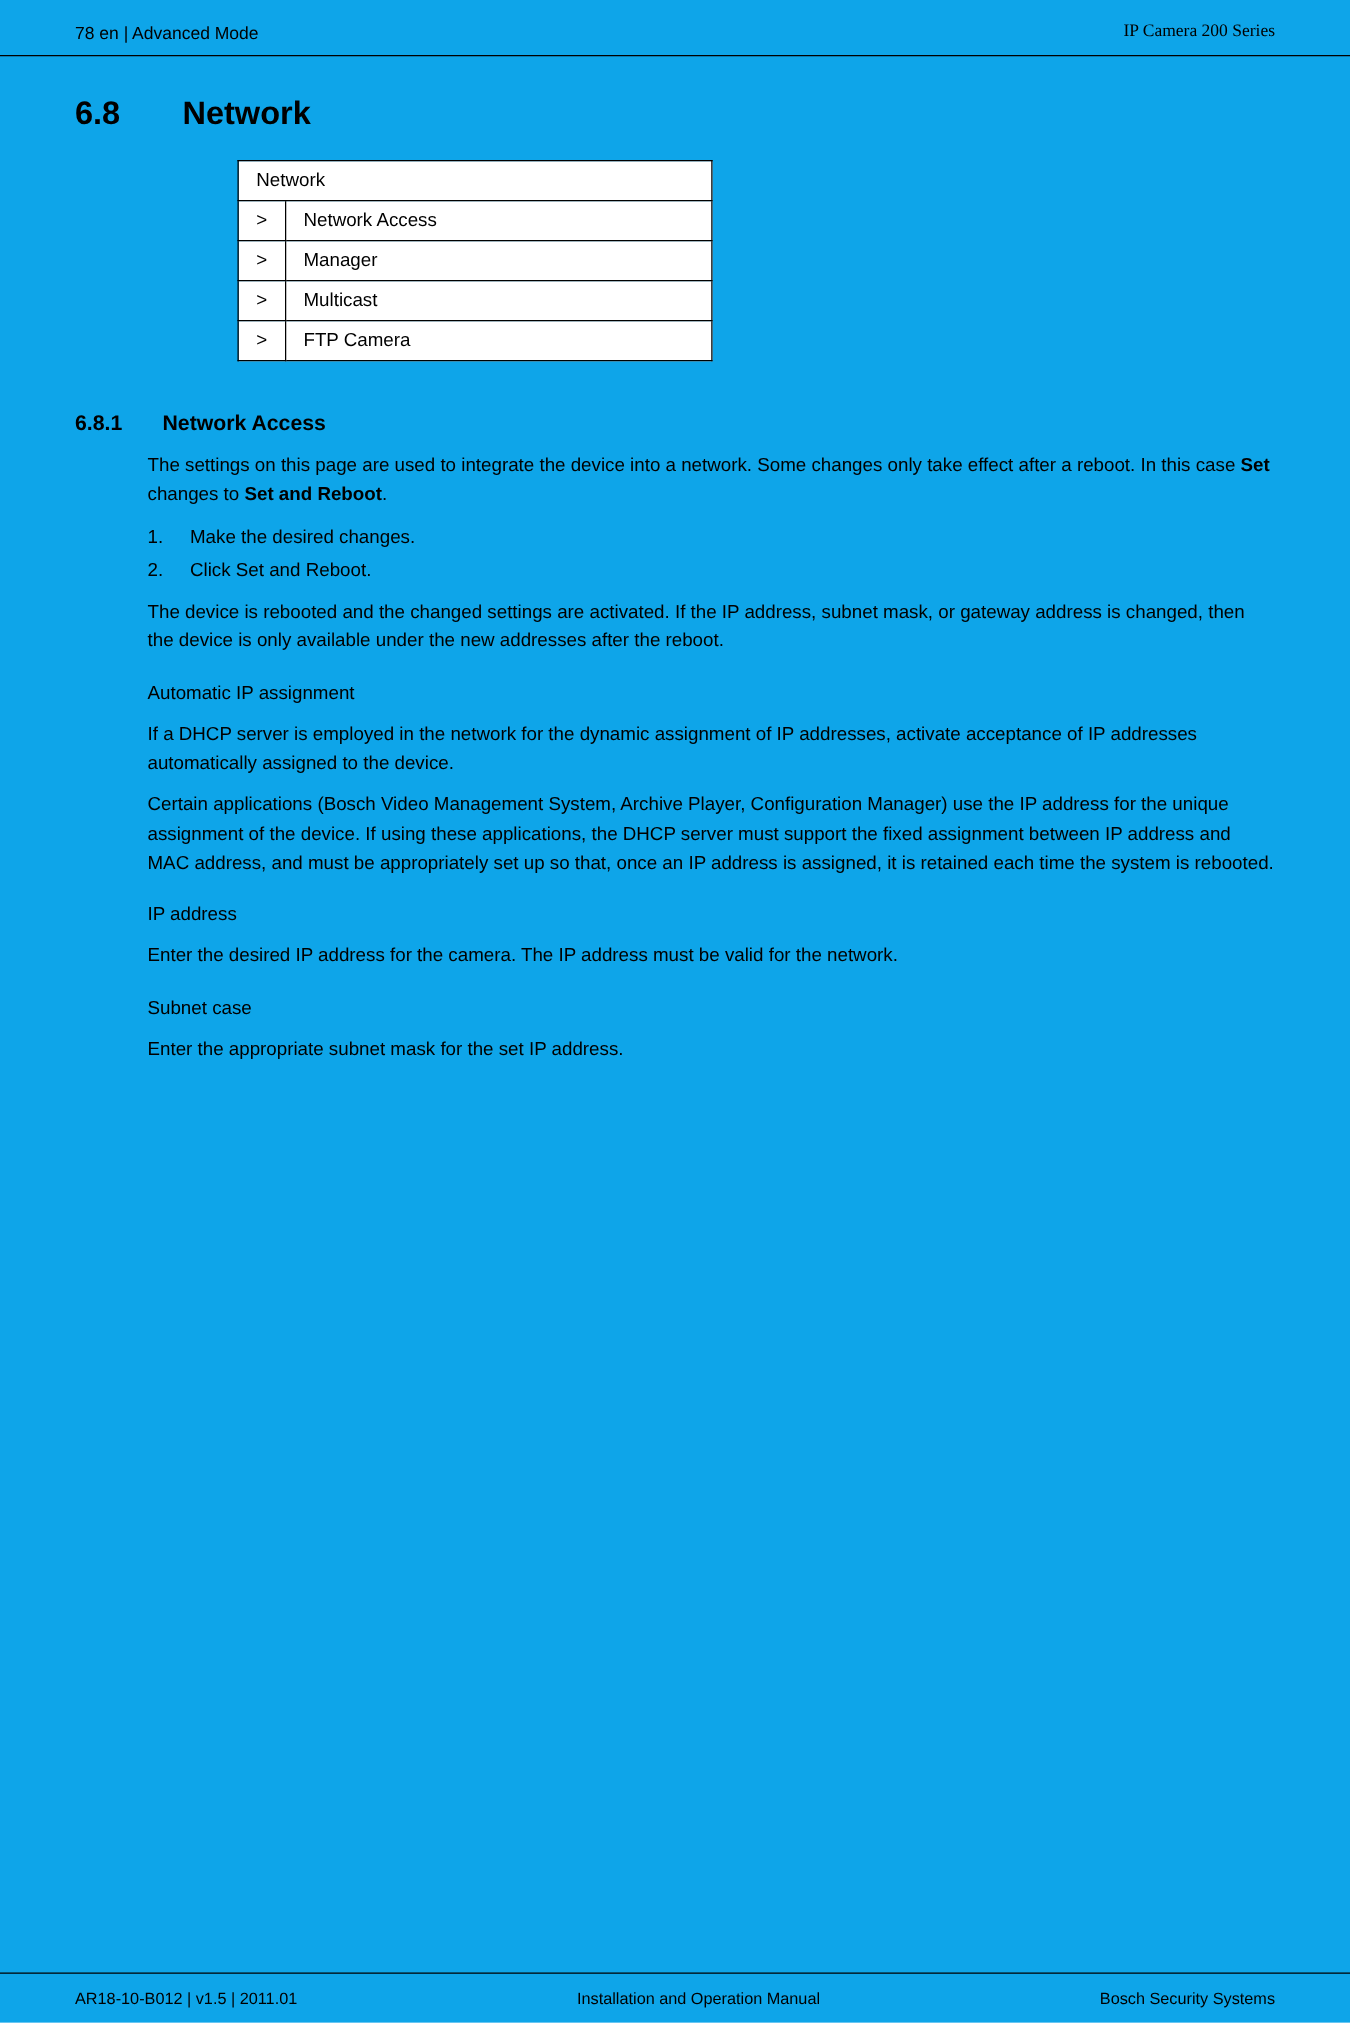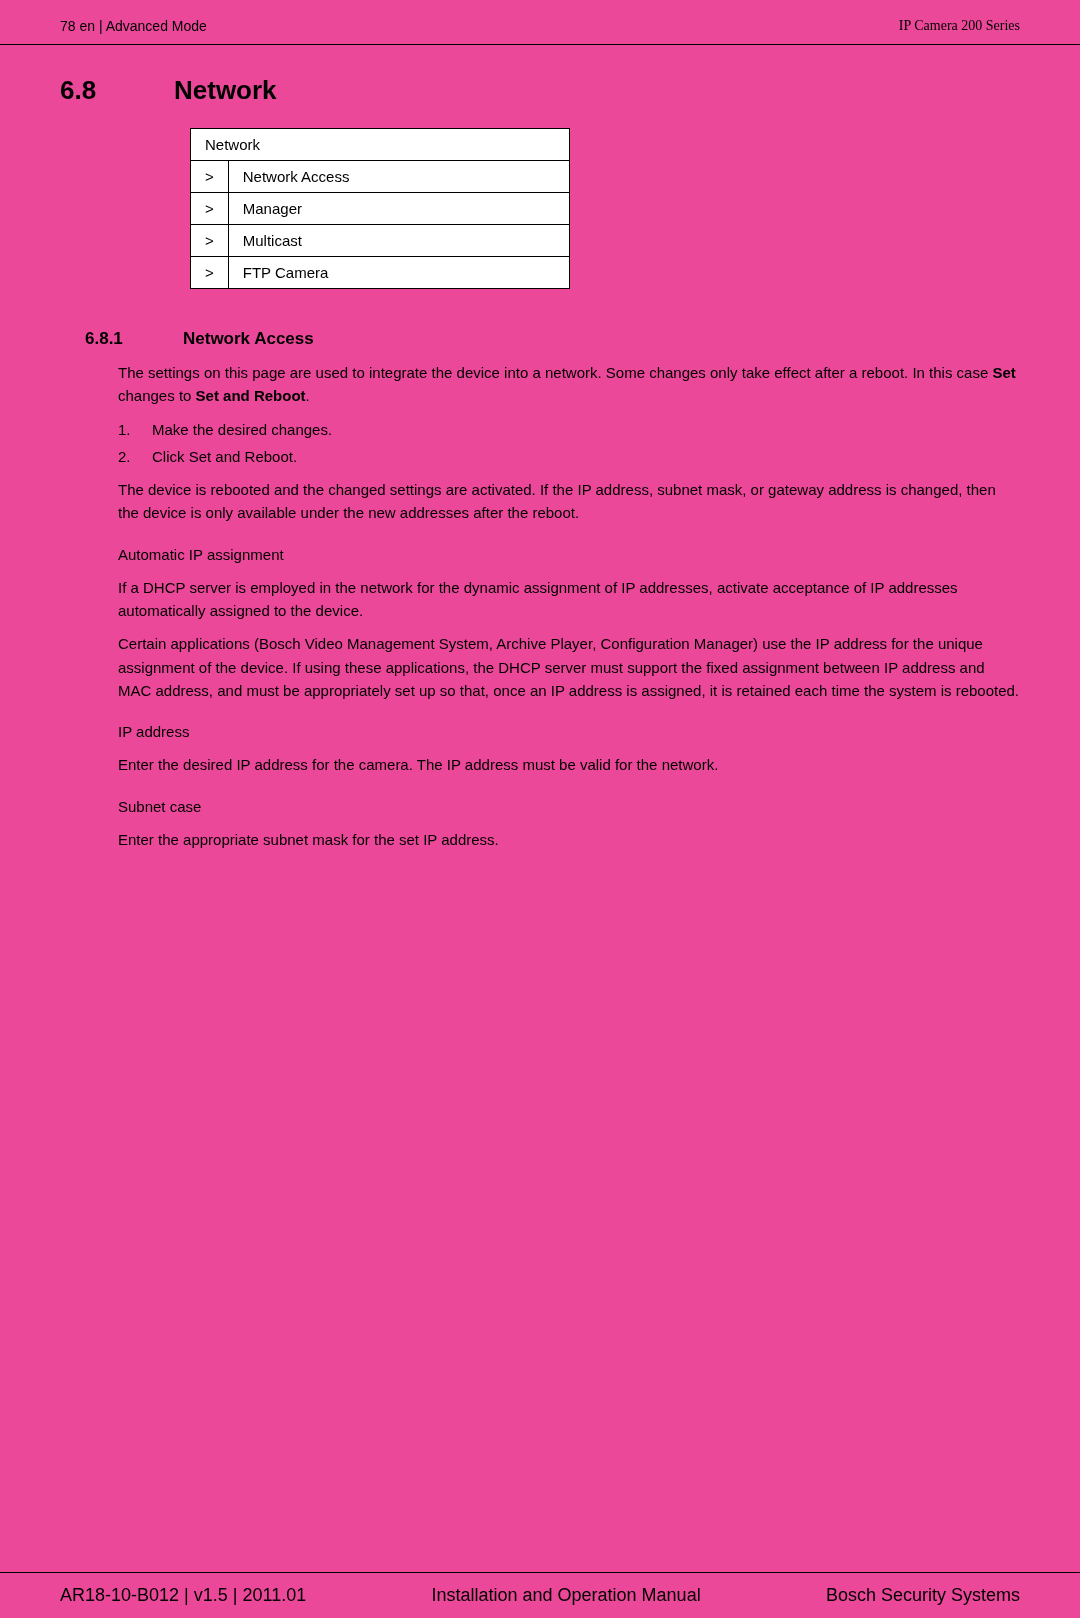--- a/index.html
+++ b/index.html
@@ -16,21 +16,21 @@
       width: 1080px;
       min-height: 1618px;
       position: relative;
     }
 
     .page-container {
       width: 1080px;
       min-height: 1618px;
       padding: 0;
       position: relative;
-      background: #ec4899;
+      background: #0ea5e9;
     }
 
     
     .page-header {
       display: flex;
       justify-content: space-between;
       align-items: center;
       padding: 18px 60px 10px 60px;
       border-bottom: 1.5px solid #000;
       margin-bottom: 0;
@@ -49,21 +49,21 @@
 
     
     .main-content {
       padding: 30px 60px 40px 60px;
     }
 
     
     .section-title {
       display: flex;
       align-items: baseline;
-      gap: 44px;
+      gap: 16px;
       margin-bottom: 22px;
     }
 
     .section-number {
       font-size: 26px;
       font-weight: bold;
       min-width: 70px;
     }
 
     .section-heading {
@@ -102,23 +102,21 @@
     }
 
     
     .subsection {
       margin-bottom: 20px;
     }
 
     .subsection-title {
       display: flex;
       align-items: baseline;
-      gap: 28px;
       margin-bottom: 12px;
-      margin-left: 25px;
     }
 
     .subsection-number {
       font-size: 17px;
       font-weight: bold;
       min-width: 70px;
     }
 
     .subsection-heading {
       font-size: 17px;
@@ -170,21 +168,21 @@
     .page-footer {
       position: absolute;
       bottom: 0;
       left: 0;
       right: 0;
       border-top: 1.5px solid #000;
       display: flex;
       justify-content: space-between;
       align-items: center;
       padding: 12px 60px;
-      font-size: 18px;
+      font-size: 13px;
       color: #000;
       text-align: right;
     }
   </style>
 </head>
 <body>
 
 <div class="page-container">
 
   <div class="page-header">

